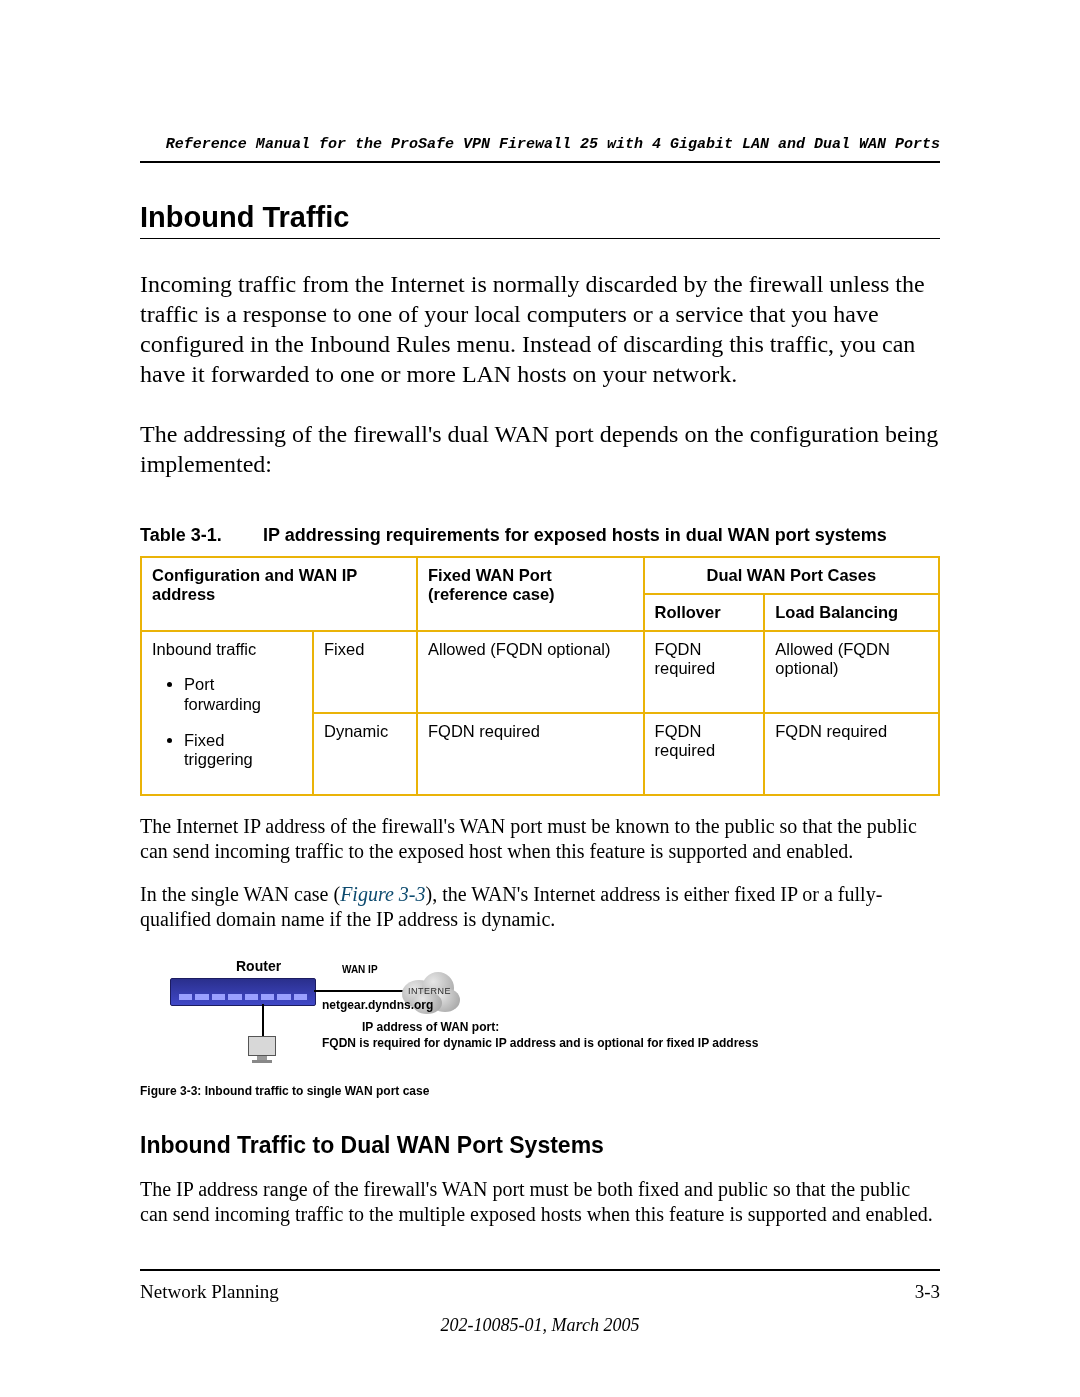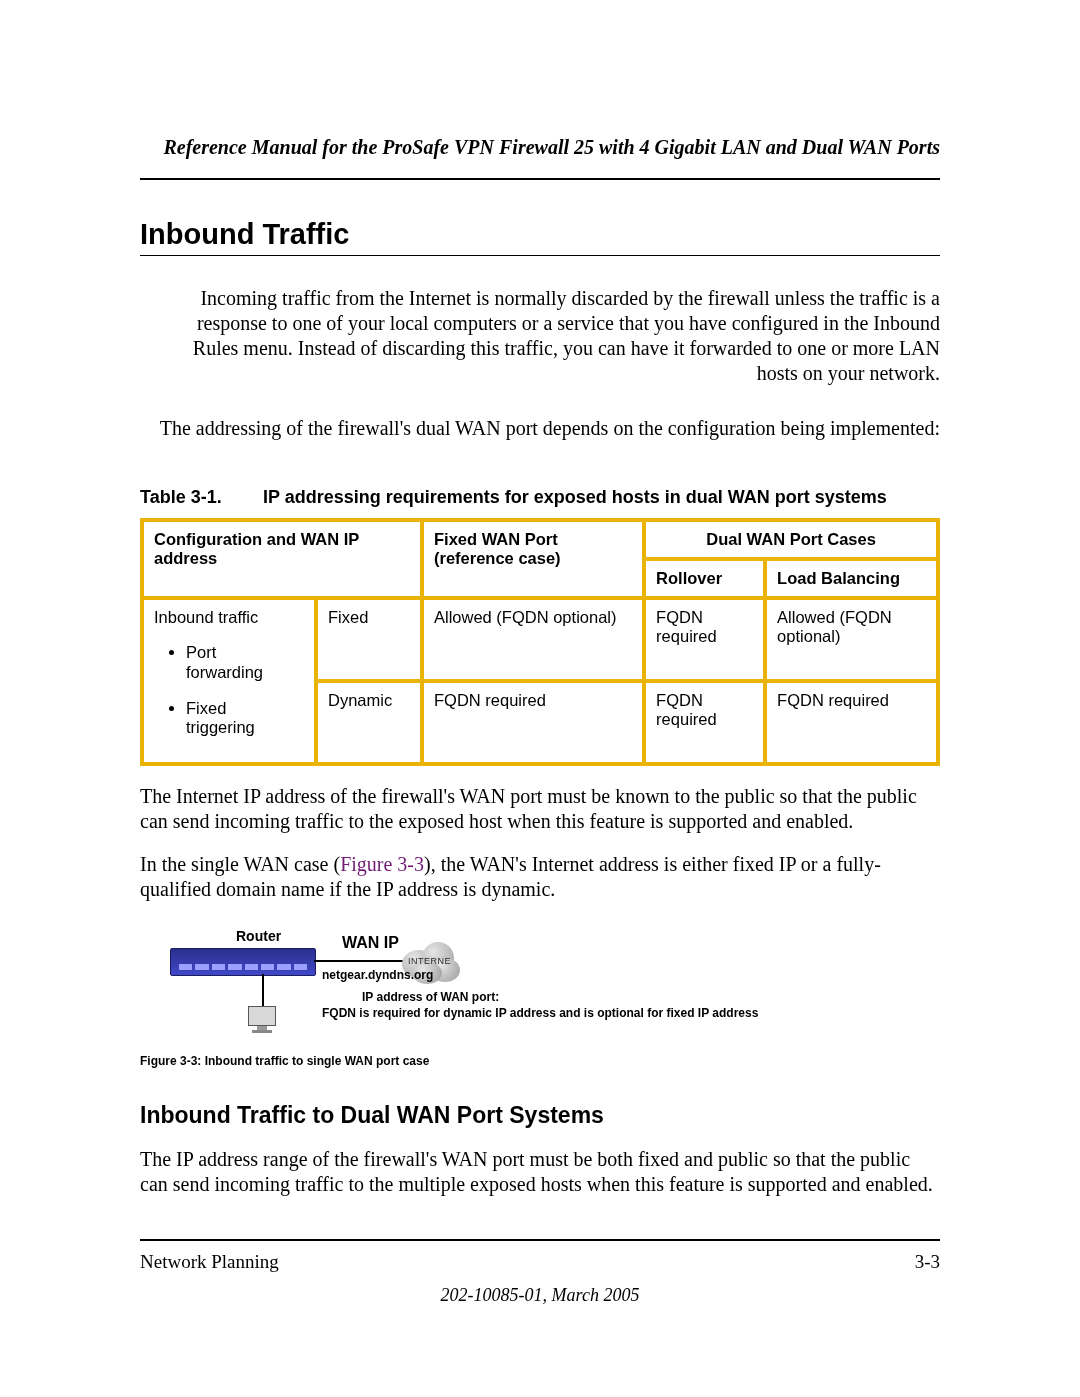--- a/index.html
+++ b/index.html
@@ -10,57 +10,56 @@
     color: #000000;
     width: 1080px;
     height: 1397px;
     position: relative;
   }
   .page {
     padding: 136px 140px 0 140px;
     box-sizing: border-box;
   }
   .doc-header {
-    font-family: Liberation Serif, serif;
+    font-family: Liberation Mono, monospace;
     font-style: italic;
     font-weight: bold;
     text-align: right;
-    font-size: 20px;
-    padding-bottom: 19px;
+    font-size: 15px;
+    padding-bottom: 8px;
     border-bottom: 2px solid #000;
   }
   h1.section {
     font-family: Arial, Helvetica, sans-serif;
     font-weight: bold;
     font-size: 29px;
     margin: 38px 0 6px 0;
     padding-bottom: 4px;
     border-bottom: 1.5px solid #000;
   }
   p.body {
-    font-size: 20px;
+    font-size: 24px;
     line-height: 1.25;
-    margin: 30px 0 0 7px;
-    text-align: right;
+    margin: 30px 0 0 0;
   }
   .table-caption {
     font-family: Arial, Helvetica, sans-serif;
     font-weight: bold;
     font-size: 18px;
     margin: 46px 0 10px 0;
   }
   .table-caption .label { display: inline-block; width: 118px; }
   table.req {
     border-collapse: collapse;
     width: 100%;
     font-family: Arial, Helvetica, sans-serif;
     font-size: 16.5px;
   }
   table.req th, table.req td {
-    border: 4px solid #eab308;
+    border: 2px solid #eab308;
     padding: 8px 10px;
     text-align: left;
     vertical-align: top;
   }
   table.req th { font-weight: bold; }
   table.req td { font-weight: normal; }
   .rowlabel {
     font-family: Arial, Helvetica, sans-serif;
     font-size: 16.5px;
   }
@@ -90,21 +89,21 @@
     left: 66px; top: 0;
     font-family: Arial, Helvetica, sans-serif;
     font-weight: bold;
     font-size: 14px;
   }
   .wanip-label {
     position: absolute;
     left: 172px; top: 6px;
     font-family: Arial, Helvetica, sans-serif;
     font-weight: bold;
-    font-size: 16px;
+    font-size: 10px;
   }
   .router-box {
     position: absolute;
     left: 0; top: 20px;
     width: 144px; height: 26px;
     background: linear-gradient(#2a2f8c, #4048c8);
     border: 1px solid #1c1c60;
     border-radius: 2px;
   }
   .router-ports {
@@ -213,22 +212,23 @@
     font-size: 19px;
     margin: 10px 0 12px 0;
   }
   .footer-sub {
     text-align: center;
     font-style: italic;
     font-size: 18px;
     margin: 8px 0 0 0;
   }
   a.figref {
-    color: #701a75;
+    color: #0c4a6e;
     text-decoration: none;
+    font-style: italic;
   }
 </style>
 </head>
 <body>
 
 <div class="page">
 
   <div class="doc-header">Reference Manual for the ProSafe VPN Firewall 25 with 4 Gigabit LAN and Dual WAN Ports</div>
 
   <h1 class="section">Inbound Traffic</h1>

